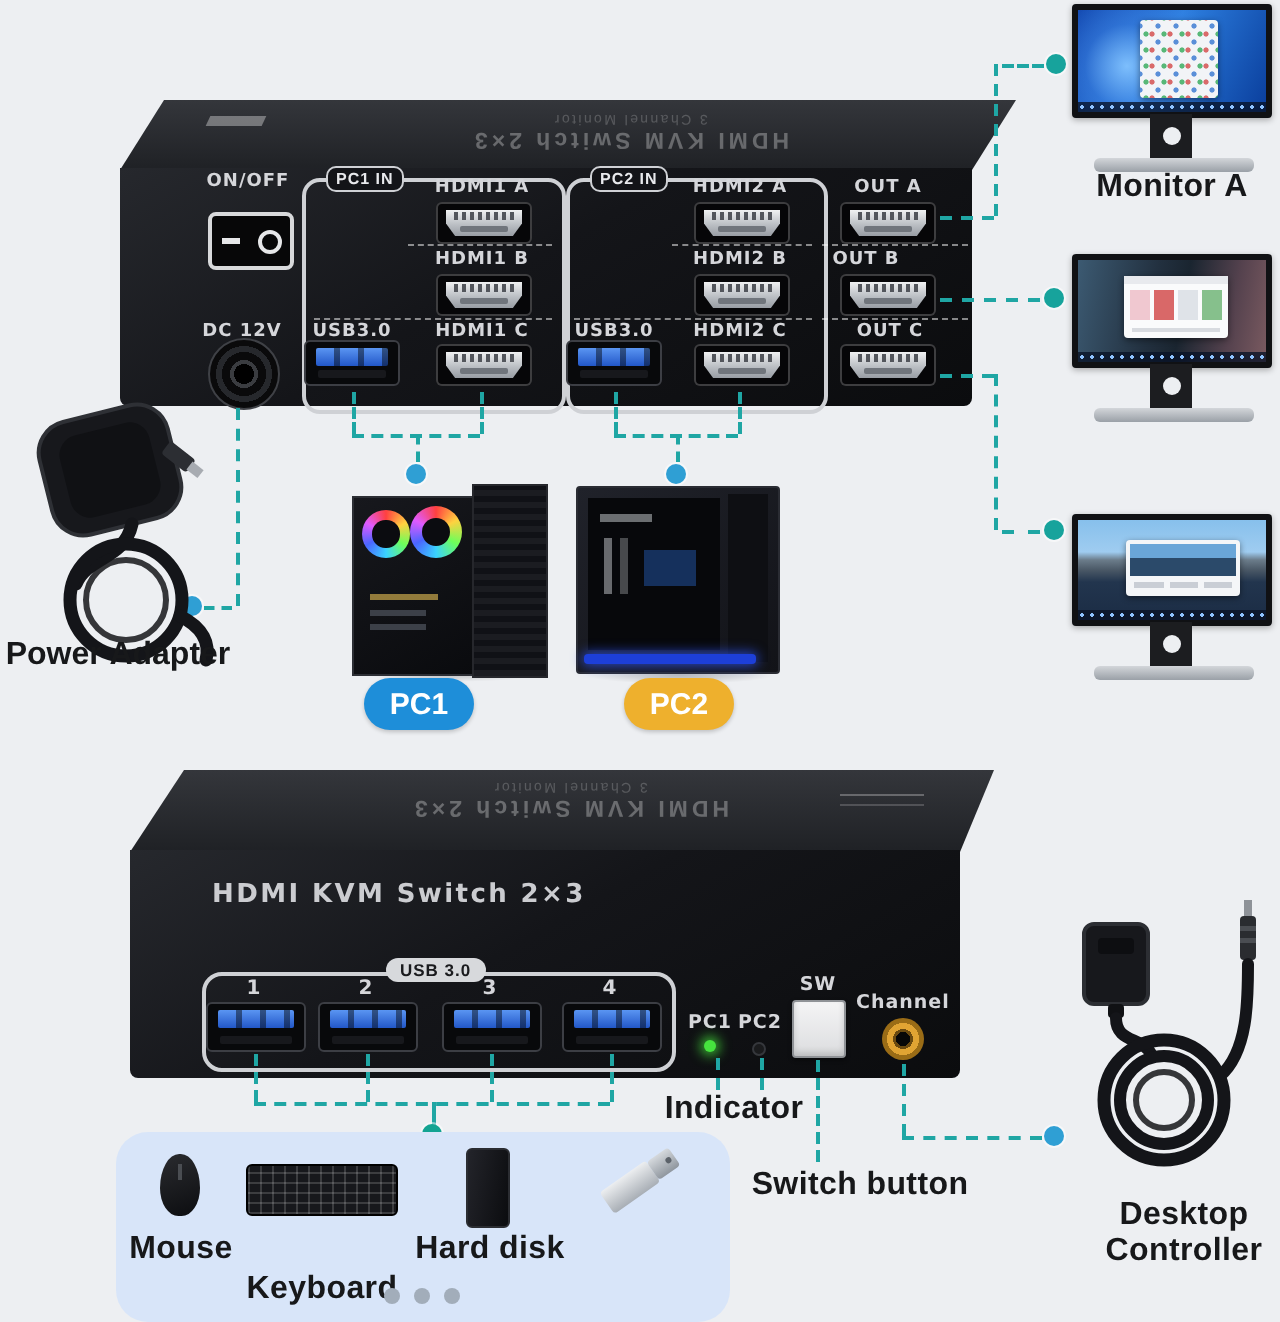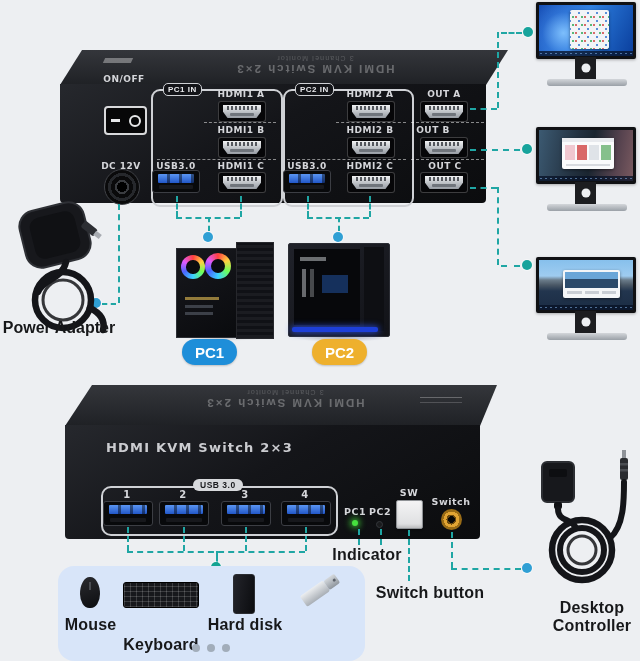--- a/index.html
+++ b/index.html
@@ -128,21 +128,21 @@
 
   <div class="dev-top" style="left:60px;top:50px;width:448px;height:35px;clip-path:polygon(22px 0,448px 0,426px 100%,0 100%);">
     <div class="logo-mark" style="left:44px;top:8px;width:28px;height:5px;"></div>
   </div>
   <div class="flip" style="left:195px;top:54px;width:240px;">
     <div class="big">HDMI KVM Switch 2×3</div>
     <div class="small">3 Channel Monitor</div>
   </div>
   <div class="dev-front" style="left:60px;top:84px;width:426px;height:119px;"></div>
 
-  <div class="plbl" style="left:96px;top:74px;width:56px;">ON/OFF</div>
+  <div class="plbl" style="left:96px;top:86px;width:56px;">ON/OFF</div>
   <div class="rocker" style="left:104px;top:106px;">
     <span class="rk-dash"></span>
     <span class="rk-ring"></span>
   </div>
   <div class="plbl" style="left:94px;top:161px;width:54px;">DC 12V</div>
   <div class="dcjack" style="left:104px;top:169px;"></div>
 
   <div class="gbox" style="left:151px;top:89px;width:128px;height:114px;"></div>
   <div class="gbadge" style="left:163px;top:83px;">PC1 IN</div>
   <div class="plbl" style="left:214px;top:89px;width:54px;">HDMI1 A</div>
@@ -250,20 +250,21 @@
   <div class="dv" style="left:338px;top:217px;height:14px;"></div>
   <div class="dot blue" style="left:333px;top:232px;"></div>
 
   <div class="mscreen" style="left:536px;top:2px;width:94px;height:51px;">
     <div class="wall wall-a"></div>
     <div class="sm-win"></div>
     <div class="mtaskbar"></div>
   </div>
   <div class="mneck" style="left:575px;top:57px;"></div>
   <div class="mbase" style="left:547px;top:79px;width:80px;"></div>
+  <div class="lbl" style="left:536px;top:85px;width:100px;">Monitor A</div>
 
   <div class="mscreen" style="left:536px;top:127px;width:94px;height:51px;">
     <div class="wall wall-b"></div>
     <div class="win-b">
       <div class="win-bar"></div>
       <div class="thumbs">
         <div class="thumb" style="background:#f0c8d0;"></div>
         <div class="thumb" style="background:#d96868;"></div>
         <div class="thumb" style="background:#dfe3e8;"></div>
         <div class="thumb" style="background:#86c08c;"></div>
@@ -368,21 +369,21 @@
     </div>
 
   <div class="plbl" style="left:341px;top:506px;width:28px;font-size:9.5px;">PC1</div>
   <div class="plbl" style="left:366px;top:506px;width:28px;font-size:9.5px;">PC2</div>
   <div class="led on" style="left:352px;top:520px;"></div>
   <div class="led off" style="left:376px;top:521px;"></div>
 
   <div class="plbl" style="left:394px;top:487px;width:30px;font-size:9.5px;">SW</div>
   <div class="swbtn" style="left:396px;top:500px;"></div>
 
-  <div class="plbl" style="left:428px;top:496px;width:46px;font-size:9.5px;">Switch</div>
+  <div class="plbl" style="left:428px;top:496px;width:46px;font-size:9.5px;">Channel</div>
   <div class="ctljack" style="left:441px;top:509px;"></div>
 
   <div class="dv" style="left:127px;top:527px;height:24px;"></div>
   <div class="dv" style="left:183px;top:527px;height:24px;"></div>
   <div class="dv" style="left:245px;top:527px;height:24px;"></div>
   <div class="dv" style="left:305px;top:527px;height:24px;"></div>
   <div class="dh" style="left:127px;top:551px;width:178px;"></div>
   <div class="dv" style="left:216px;top:551px;height:12px;"></div>
   <div class="dot green" style="left:211px;top:562px;"></div>
 

